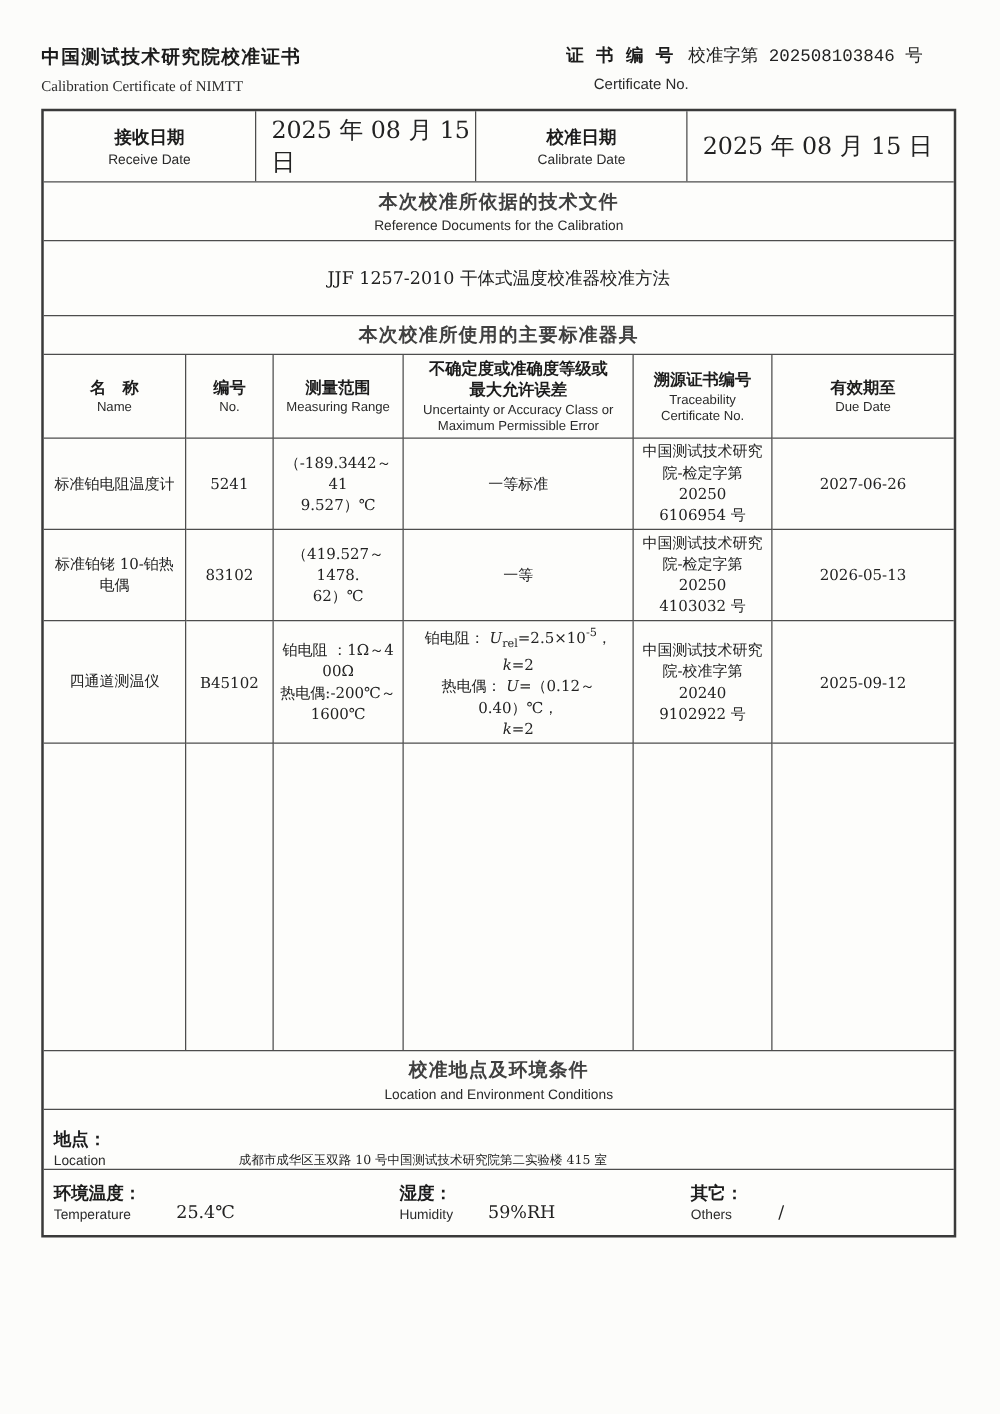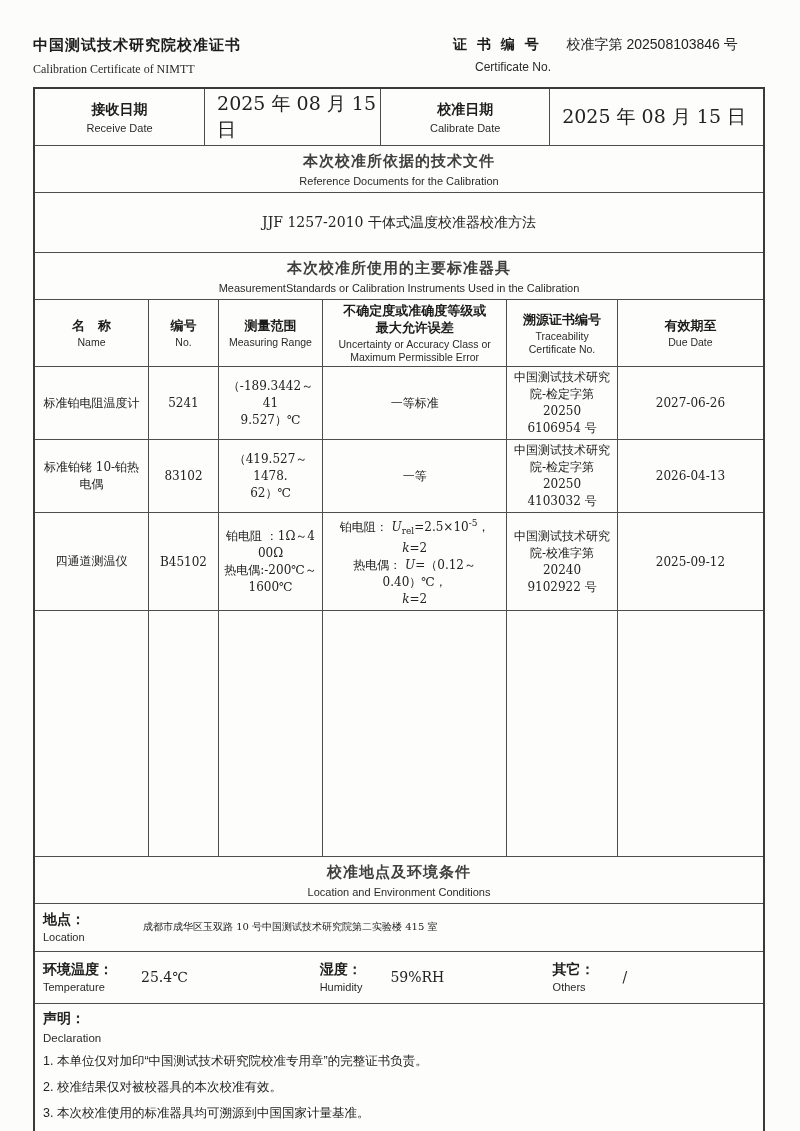--- a/index.html
+++ b/index.html
@@ -7,21 +7,21 @@
   body { width:800px; height:1131px; font-family:"Liberation Sans", sans-serif; color:#222; }
   .page { width:800px; height:1131px; background:#fcfcfa; padding:36px 35px 0 33px; position:relative; }
 
   
   .doc-header { display:flex; justify-content:space-between; align-items:flex-start; margin-bottom:10px; }
   .dh-left .cn { font-size:15px; font-weight:bold; color:#1c1c1c; letter-spacing:1px; }
   .dh-left .en { font-size:12px; color:#2a2a2a; margin-top:7px;font-family:Liberation Serif, serif; }
   .dh-right { width:312px; }
   .dh-right .line1 { font-size:14px; white-space:nowrap; }
   .dh-right .lab { font-weight:bold; letter-spacing:3px; color:#1c1c1c;margin-top:32px; }
-  .dh-right .val { font-family:Liberation Sans, sans-serif; color:#222; margin-left:21px; }
+  .dh-right .val { font-family:Liberation Mono, monospace; color:#222; margin-left:5px; }
   .dh-right .en { font-size:12px; color:#2a2a2a; margin-top:6px; padding-left:22px; }
 
   
   .bigbox { border:2px solid #3a3a3a; width:732px; background:#fdfdfb; }
   .sec { border-bottom:1px solid #4d4d4d; }
   .sec:last-child { border-bottom:none; }
 
   table { border-collapse:collapse; width:100%; table-layout:fixed; }
   td { border-right:1px solid #4d4d4d; border-bottom:1px solid #4d4d4d; vertical-align:middle; text-align:center; padding:2px 3px;margin-left:40px; }
   td:last-child { border-right:none; }
@@ -51,28 +51,28 @@
   .t-instr tr.hrow td { height:64px; }
   .t-instr tr.r1 td { height:58px; }
   .t-instr tr.r2 td { height:55px; }
   .t-instr tr.r3 td { height:82px; }
   .t-instr tr.emptyrow td { height:245px; }
   .pl { white-space:pre-line; line-height:17px; }
   .it { font-style:italic; font-family:"DejaVu Serif", serif; }
   sub,sup { font-size:9px; font-family:"DejaVu Serif", serif; }
 
   
-  .loc-row { display:flex; align-items:center; height:48px; }
+  .loc-row { display:flex; align-items:flex-end; height:48px;gap:48px; }
   .lab-block { padding-left:8px; width:92px; flex:none; text-align:left; }
   .lab-block .cn { font-size:14px; font-weight:bold; color:#1c1c1c; }
   .lab-block .en { font-size:11px; color:#2a2a2a; margin-top:2px; }
   .loc-val { font-family:"DejaVu Serif", serif; font-size:10px; padding-left:16px; color:#222; }
 
   .env-row { display:flex; align-items:center; height:52px; }
-  .env-group { display:flex; align-items:center; }
+  .env-group { display:flex; align-items:flex-end; }
   .g1 { width:38%; } .g2 { width:32%; } .g3 { width:30%; }
   .env-group .lab-block { width:auto; }
   .env-val { font-family:"DejaVu Serif", serif; font-size:14px; margin-left:28px; color:#222; }
 
   
   .decl { padding:6px 10px 10px 8px; }
   .decl .cn { font-size:14px; font-weight:bold; color:#1c1c1c; }
   .decl .en { font-size:11.5px; color:#2a2a2a; margin-top:4px; }
   .decl-item { font-size:12.5px; color:#222; margin-top:9px; font-family:"Liberation Sans", sans-serif; }
 </style>
@@ -124,21 +124,20 @@
 
     <div class="sec sec-header">
       <div class="cn">本次校准所依据的技术文件</div>
       <div class="en">Reference Documents for the Calibration</div>
     </div>
 
     <div class="sec jjf">JJF 1257-2010  干体式温度校准器校准方法</div>
 
     <div class="sec sec-header">
       <div class="cn">本次校准所使用的主要标准器具</div>
-      <div class="en">MeasurementStandards or Calibration Instruments Used in the Calibration</div>
     </div>
 
     <div class="sec">
       <table class="t-instr">
         <colgroup>
           <col style="width:15.6%">
             <col style="width:9.6%">
             <col style="width:14.3%">
           <col style="width:25.3%">
             <col style="width:15.2%">
@@ -187,21 +186,21 @@
         <tr class="r2">
           <td class="pl">标准铂铑 10-铂热
 电偶</td>
           <td>83102</td>
           <td class="pl">（419.527～1478.
 62）℃</td>
           <td>一等</td>
           <td class="pl">中国测试技术研究
 院-检定字第 20250
 4103032 号</td>
-          <td>2026-04-13</td>
+          <td>2026-05-13</td>
         </tr>
         <tr class="r3">
           <td>四通道测温仪</td>
           <td>B45102</td>
           <td class="pl">铂电阻 ：1Ω～4
 00Ω
 热电偶:-200℃～
 1600℃</td>
           <td>
             <div class="pl"><span>铂电阻： </span><span class="it">U</span><sub>rel</sub><span>=2.5×10</span><sup>-5</sup><span>， </span><span class="it">k</span><span>=2</span></div>
@@ -254,23 +253,16 @@
       </div>
       <div class="env-group g3">
         <div class="lab-block">
           <div class="cn">其它：</div>
           <div class="en">Others</div>
         </div>
         <div class="env-val">/</div>
       </div>
     </div>
 
-    <div class="sec decl">
-      <div class="cn">声明：</div>
-      <div class="en">Declaration</div>
-      <div class="decl-item">1. 本单位仅对加印“中国测试技术研究院校准专用章”的完整证书负责。</div>
-      <div class="decl-item">2. 校准结果仅对被校器具的本次校准有效。</div>
-      <div class="decl-item">3. 本次校准使用的标准器具均可溯源到中国国家计量基准。</div>
-    </div>
 
   </div>
 
 </div>
 
 </body></html>

